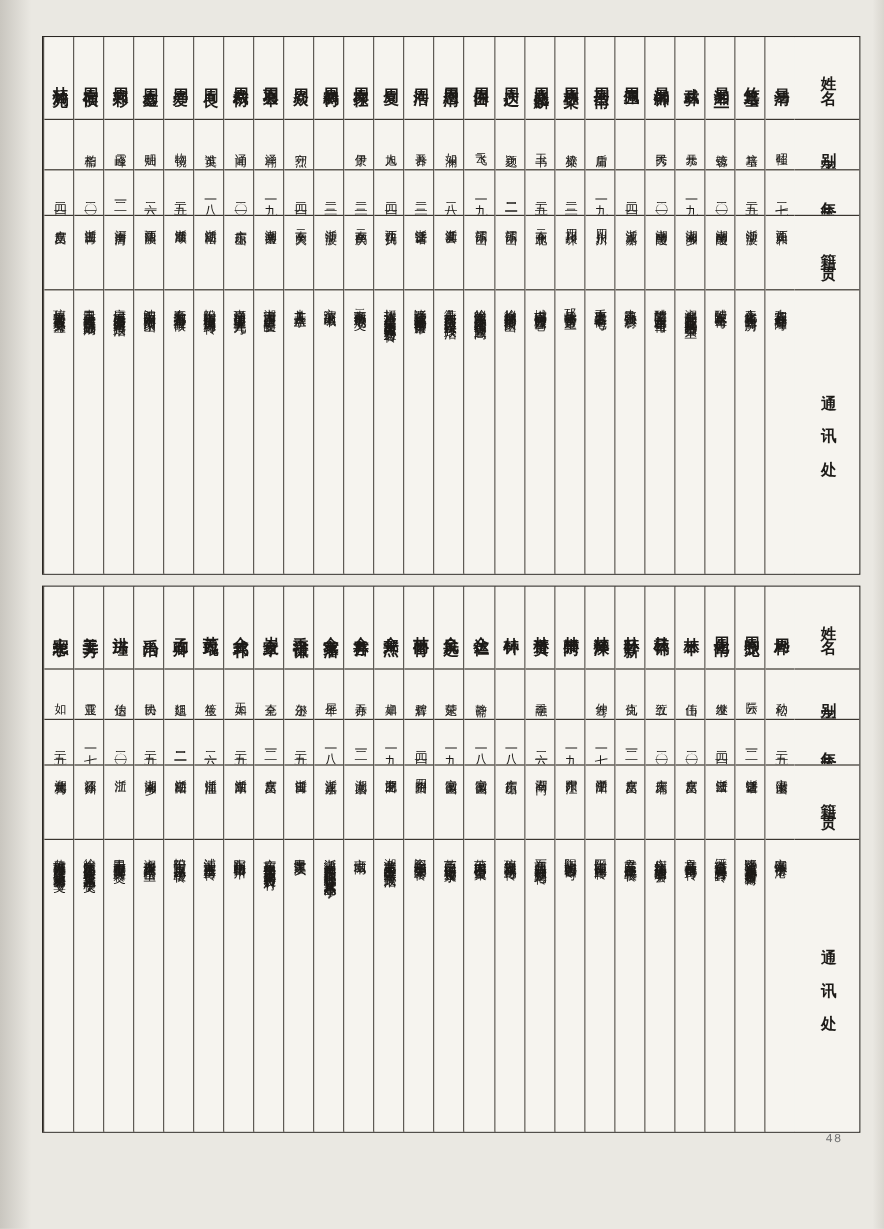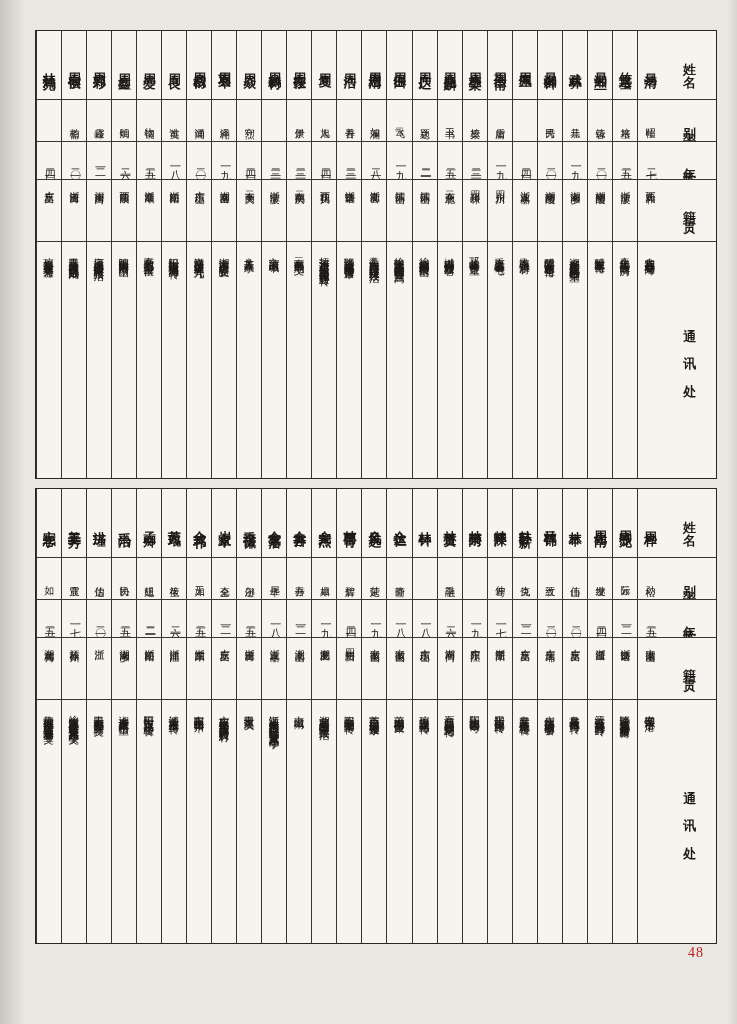--- a/index.html
+++ b/index.html
@@ -49,22 +49,22 @@
   .c-addr{flex:1 1 auto;font-size:10.5px;letter-spacing:1px;line-height:12.5px;
           justify-content:flex-start;padding-top:7px;}
   .header-col .cell{font-weight:bold;background:#f6f4ef;}
   .header-col .c-name{font-size:13px;letter-spacing:12px;}
   .header-col .c-zi{font-size:13px;letter-spacing:4px;}
   .header-col .c-age{font-size:13px;letter-spacing:3px;}
   .header-col .c-origin{font-size:13px;letter-spacing:10px;justify-content:center;padding-top:0;}
   .header-col .c-addr{font-size:13px;letter-spacing:28px;justify-content:center;padding-top:0;}
   .page-number{
     position:absolute;left:688px;top:945px;
-    font-family:Liberation Serif, serif;
-    font-size:14px;color:#b91c1c;letter-spacing:1px;
+    font-family:Liberation Mono, monospace;
+    font-size:10px;color:#737373;letter-spacing:1px;
   }
 </style>
 </head>
 <body>
 
 <div class="page-edge-left"></div>
 <div class="page-edge-right"></div>
 
 <div id="table-top" class="vtable">
     <div class="col header-col">

